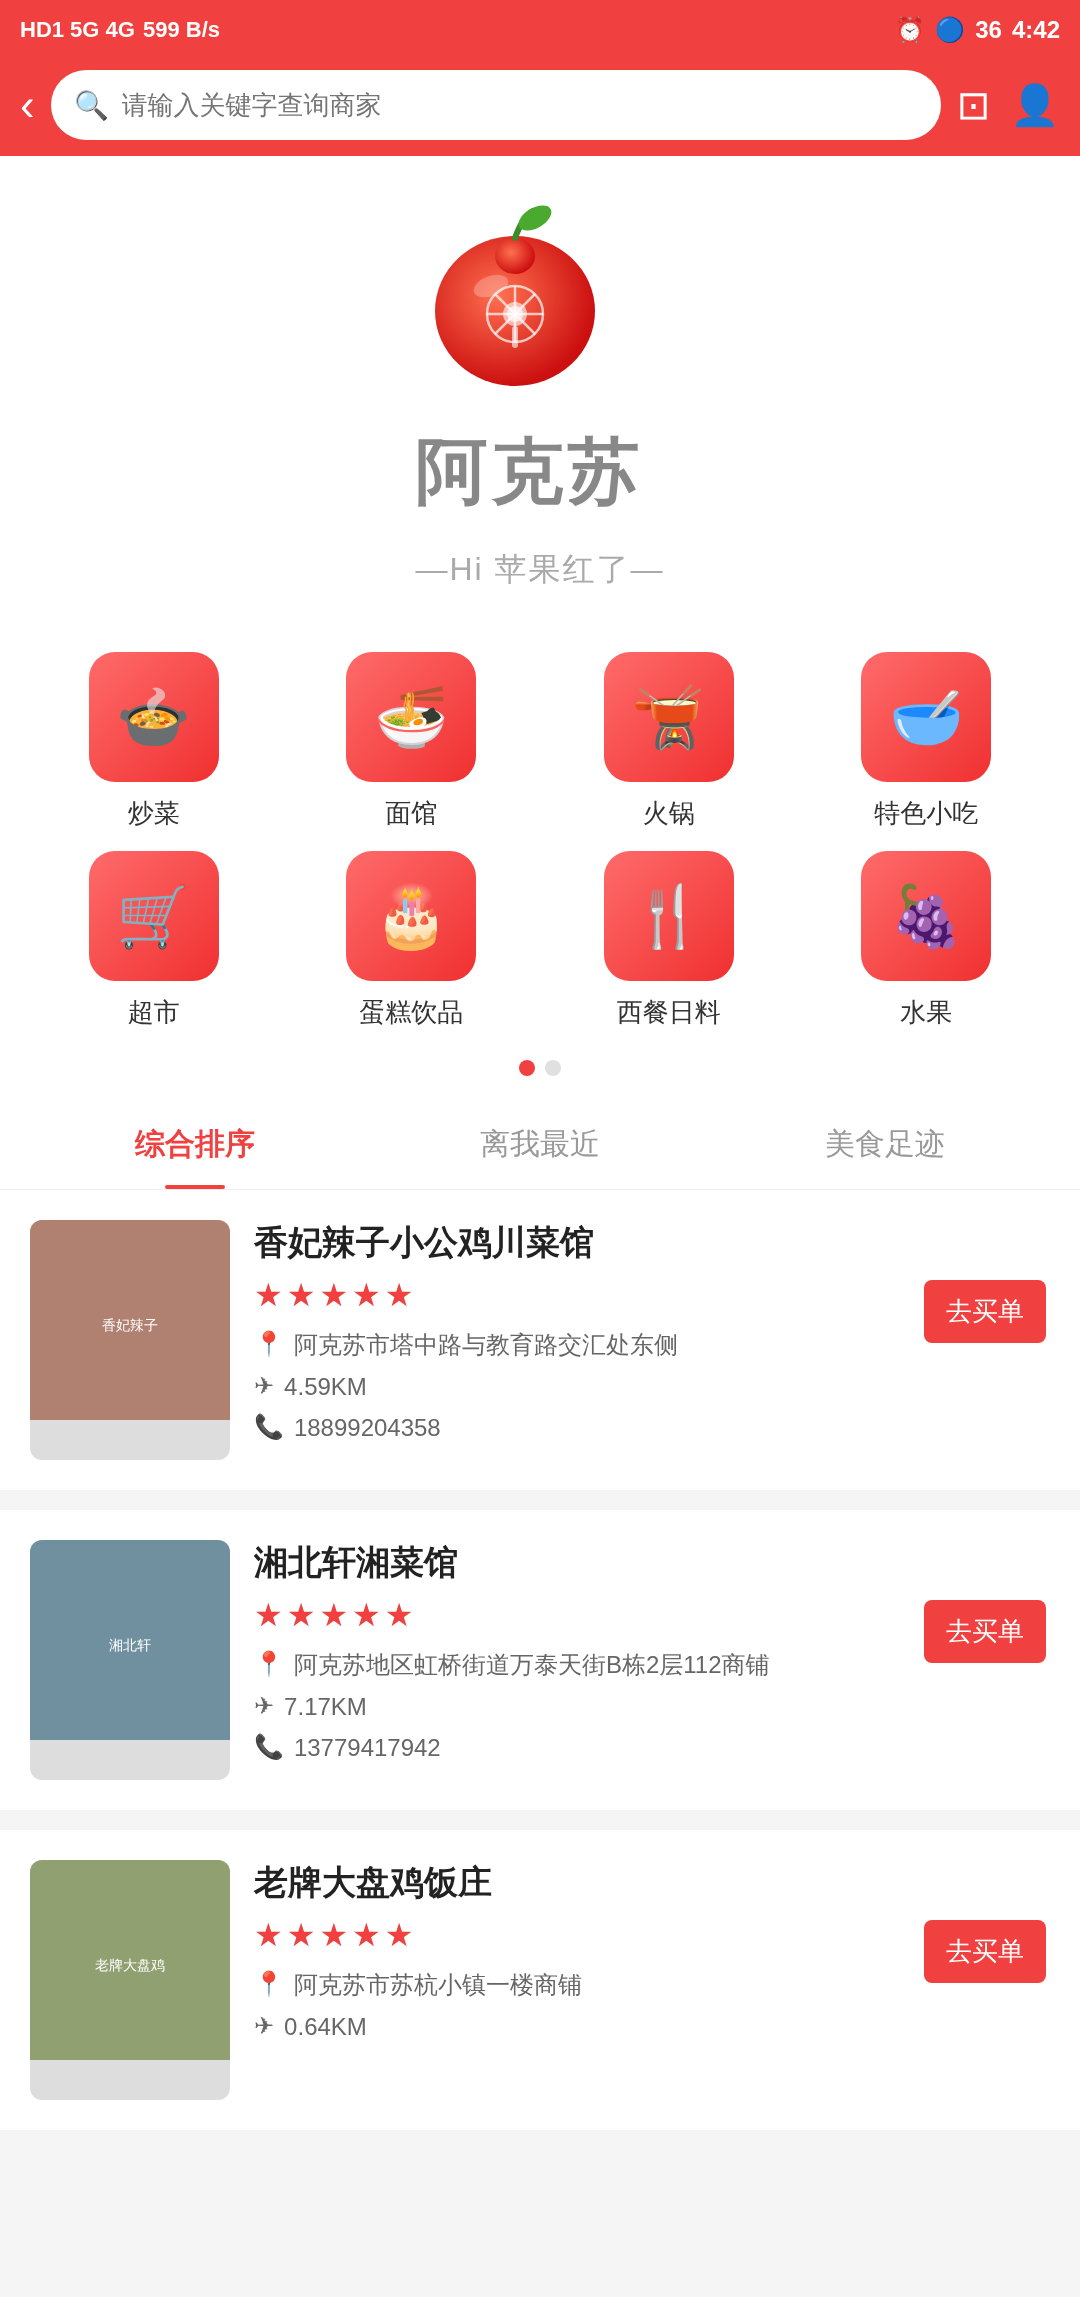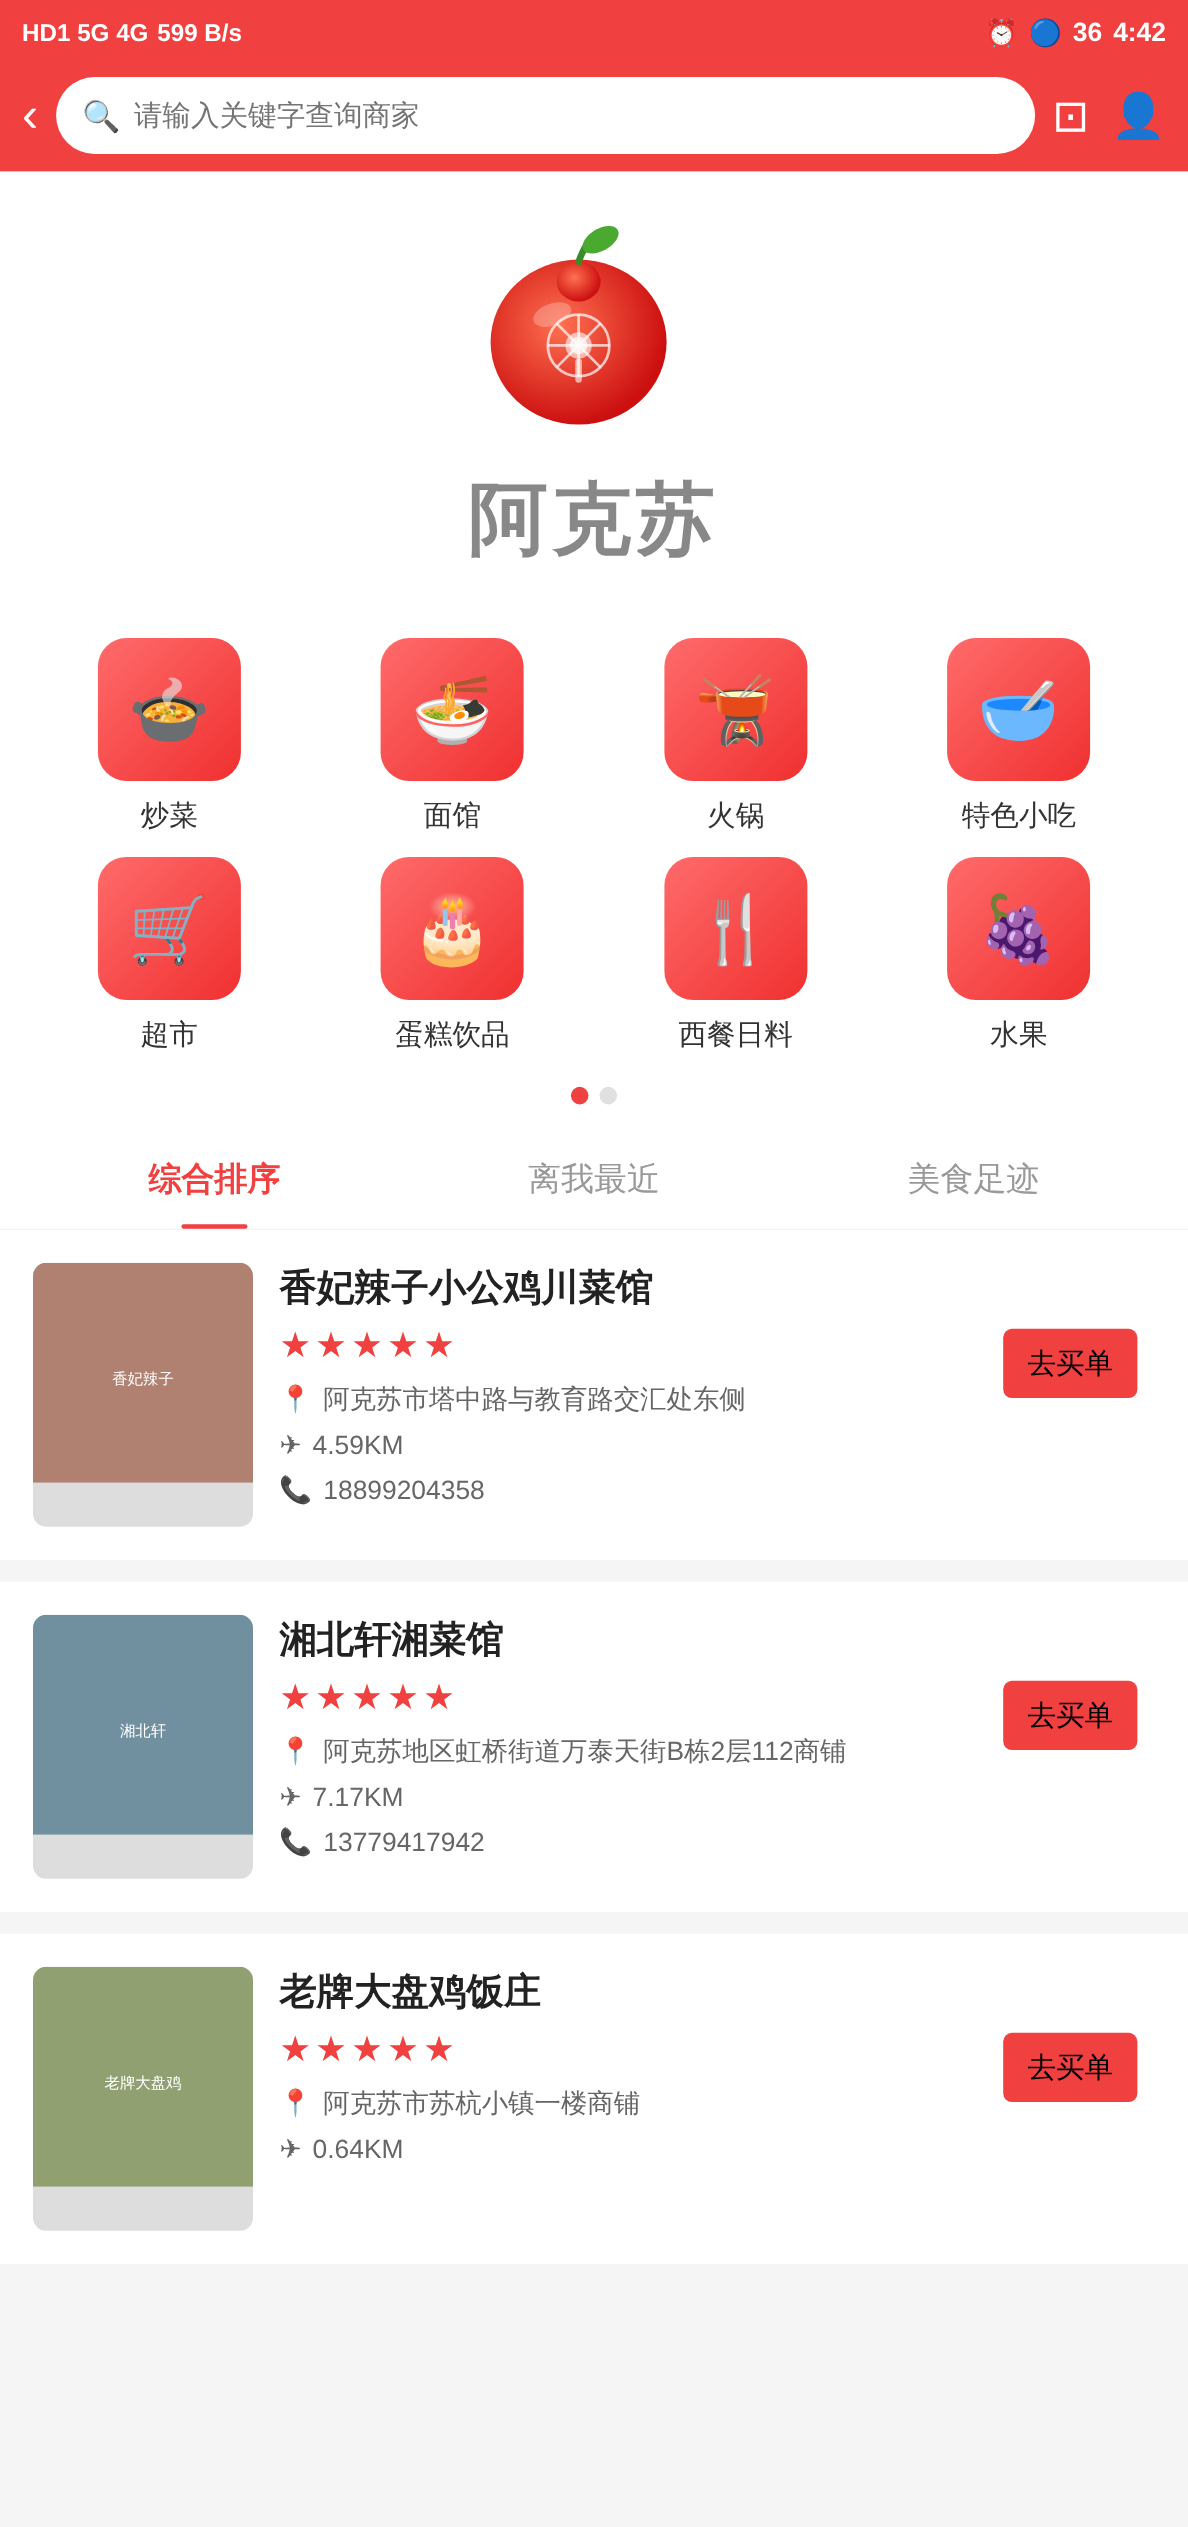--- a/index.html
+++ b/index.html
@@ -238,24 +238,24 @@
       margin-top: 2px;
       flex-shrink: 0;
     }
     .meta-text {
       font-size: 24px;
       color: #666;
       line-height: 1.4;
     }
     .buy-btn {
       position: absolute;
-      right: 16px;
+      right: 4px;
       top: 60px;
       background: #f04040;
-      color: #000000;
+      color: #ffffff;
       border: none;
       border-radius: 8px;
       padding: 14px 22px;
       font-size: 26px;
       cursor: pointer;
       font-family: Liberation Mono, monospace;
       white-space: nowrap;
     }
   </style>
 </head>
@@ -311,20 +311,21 @@
       <circle cx="100" cy="118" r="8" fill="white" opacity="0.7"></circle>
       <line x1="100" y1="90" x2="100" y2="146" stroke="white" stroke-width="2.5" opacity="0.7"></line>
       <line x1="72" y1="118" x2="128" y2="118" stroke="white" stroke-width="2.5" opacity="0.7"></line>
       <line x1="80" y1="98" x2="120" y2="138" stroke="white" stroke-width="2.5" opacity="0.7"></line>
       <line x1="120" y1="98" x2="80" y2="138" stroke="white" stroke-width="2.5" opacity="0.7"></line>
 
       <circle cx="100" cy="118" r="12" fill="white" opacity="0.6"></circle>
       <rect x="97" y="130" width="6" height="22" rx="3" fill="white" opacity="0.6"></rect>
     </svg>
     <div class="brand-name">阿克苏</div>
+    <div class="brand-tagline">—Hi 苹果红了—</div>
   </div>
 </div>
 
 <div class="categories" id="category-grid">
     <div class="category-item">
     <div class="category-icon">🍲</div>
     <div class="category-label">炒菜</div>
   </div>
     <div class="category-item">
     <div class="category-icon">🍜</div>

